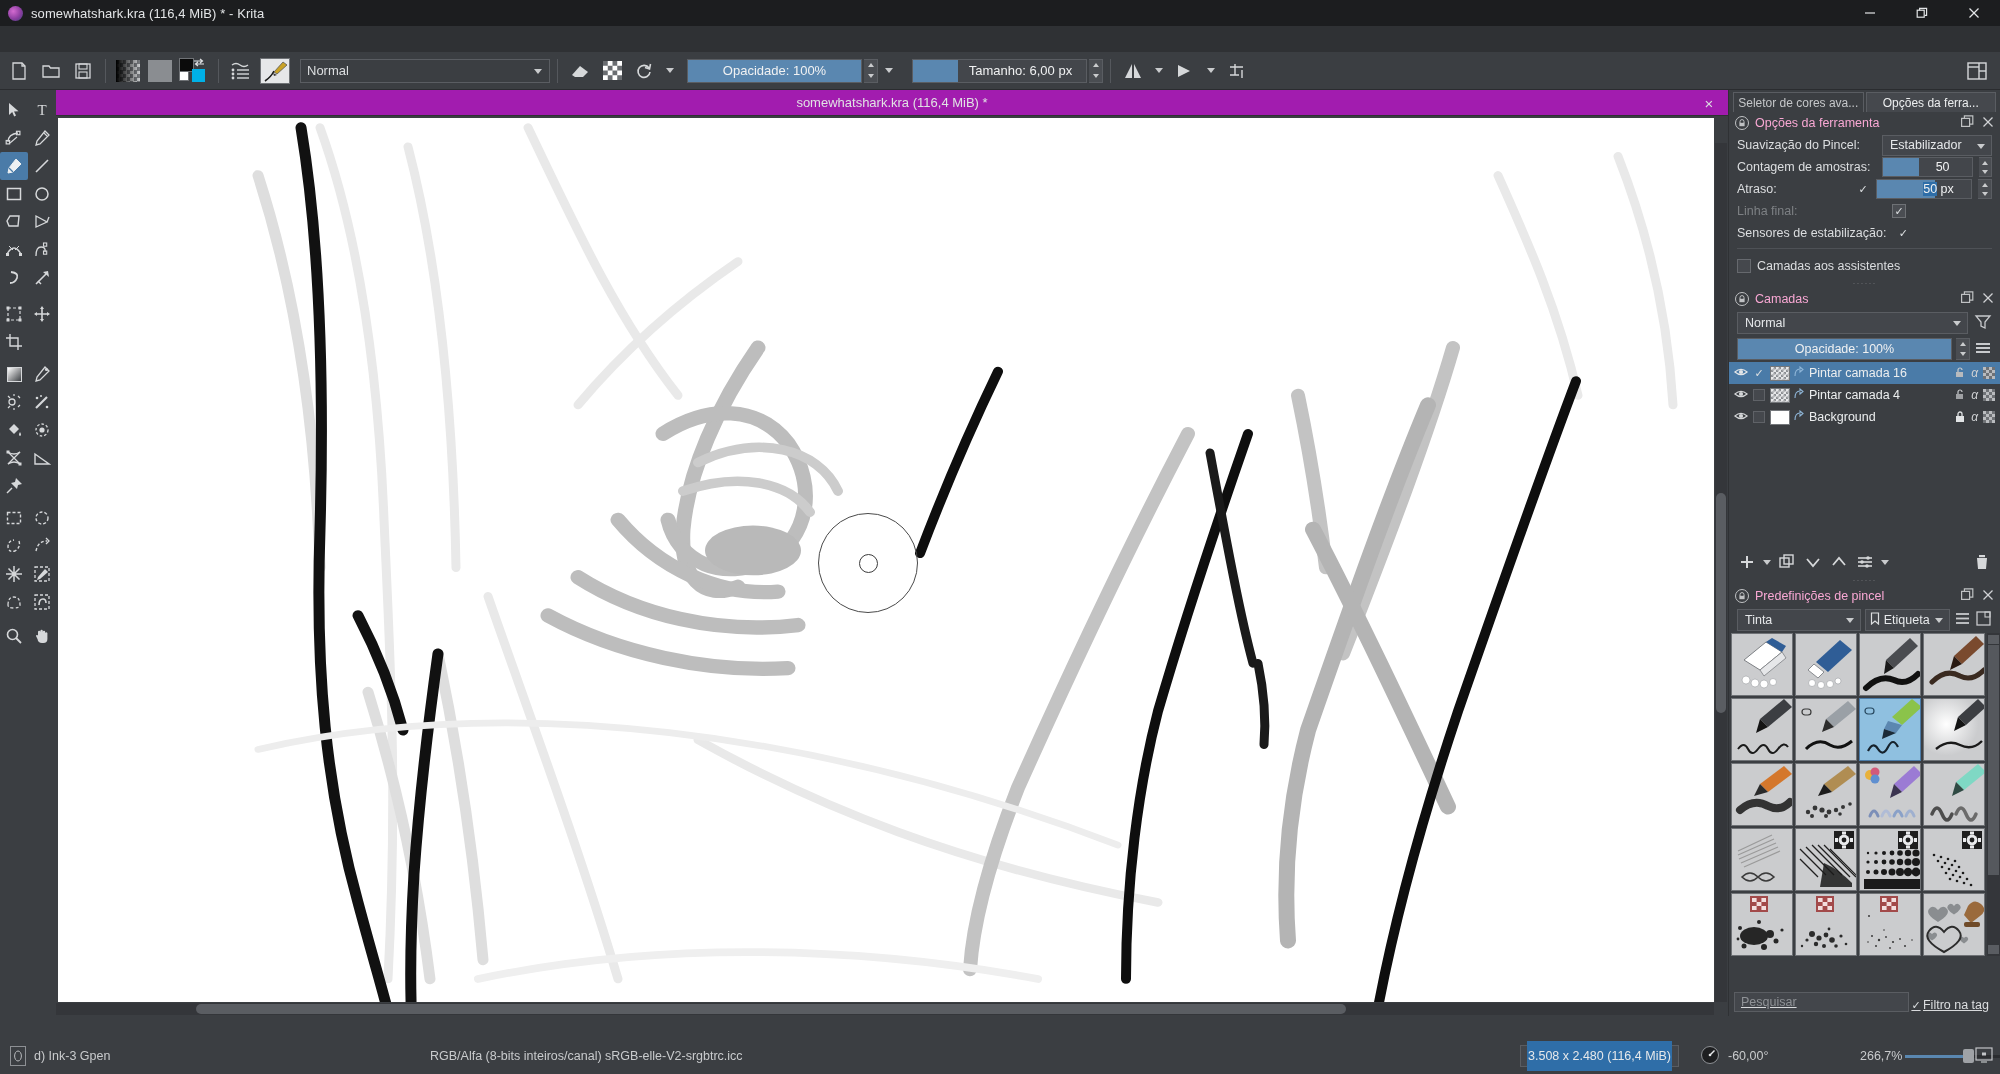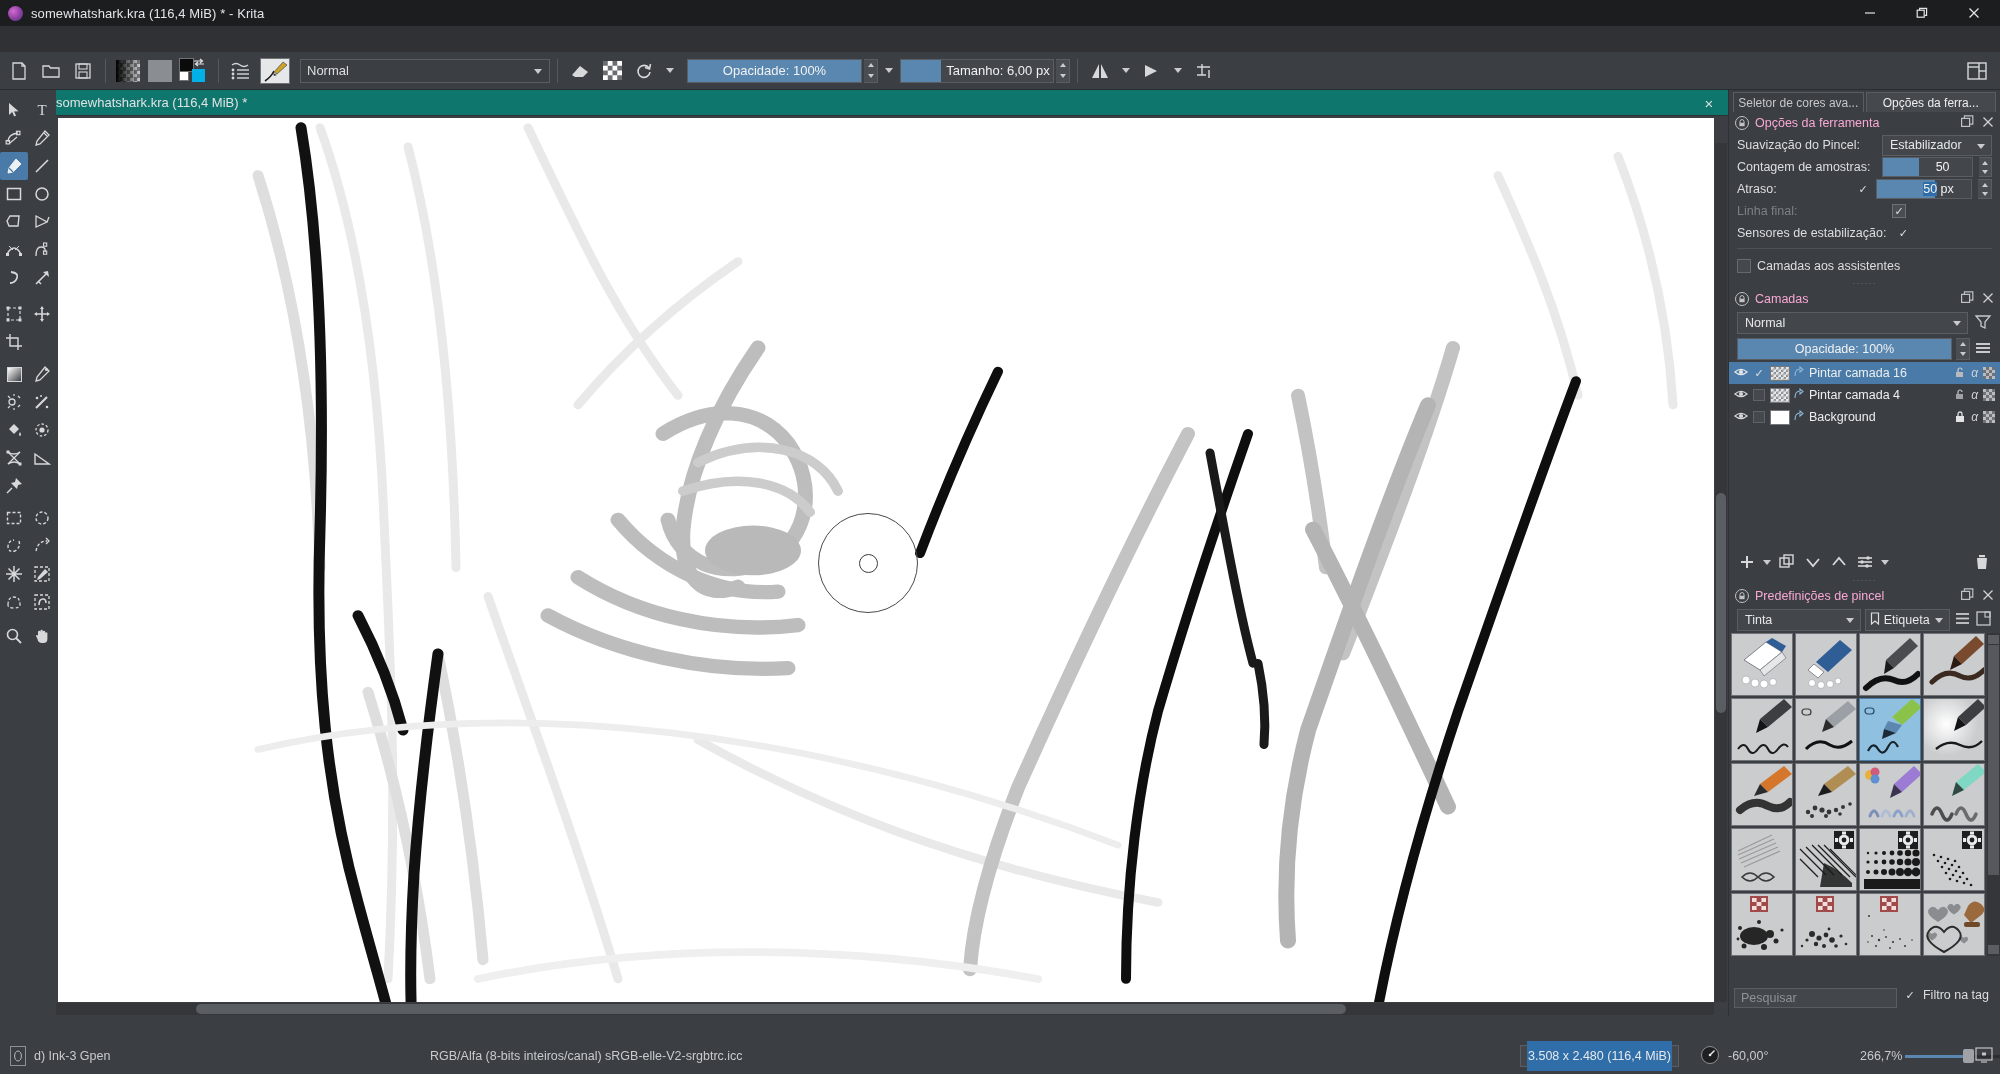--- a/index.html
+++ b/index.html
@@ -91,21 +91,21 @@
   .tool.active { background:#4a7ba8; }
   .toolgap { width:56px; height:8px; }
 
   
   .docframe {
     position:absolute; left:56px; top:90px; right:272px; bottom:58px;
     background:#3b3e42;
   }
   .doctab {
     position:absolute; left:0; top:0; right:0; height:26px;
-    background:#0f766e; display:flex; align-items:center; justify-content:flex-start;
+    background:#a21caf; display:flex; align-items:center; justify-content:center;
     border-bottom:1px solid #2f3134;
   }
   .doctab .dt { font-size:13px; color:#e0e2e4; }
   .doctab .closex { position:absolute; right:10px; top:4px; width:18px; height:18px;
     display:flex; align-items:center; justify-content:center; color:#dcdee0; font-size:15px; }
   .canvaswrap {
     position:absolute; left:0; top:26px; right:0; bottom:0; background:#3b3e42;
     overflow:hidden;
   }
   .canvas {
@@ -218,21 +218,21 @@
   .presetgrid {
     display:grid; grid-template-columns:repeat(4,1fr); gap:2px; padding:0 2px;
   }
   .pcell {
     position:relative; height:63px; background:#c9cacc; border:1px solid #6f7276; overflow:hidden;
   }
   .pcell.sel { outline:2px solid #4a7ba8; outline-offset:-2px; background:#8fc0e0; }
   .pcell svg { position:absolute; left:0; top:0; }
   .presetscroll { position:absolute; right:0; top:0; width:13px; bottom:0; background:#34363a; }
 
-  .searchrow { display:flex; align-items:flex-start; height:24px; gap:6px; padding:0 5px; }
+  .searchrow { display:flex; align-items:flex-end; height:24px; padding:0 5px;text-decoration:underline; }
   .searchinput {
     flex:1; height:20px; background:#43464b; border:1px solid #5a5d62; color:#8f9296;
     font-size:12.5px; display:flex; align-items:center; padding:0 6px;
   }
 
   
   .statusbar {
     position:absolute; left:0; bottom:0; width:2000px; height:58px; background:#3b3e42;
   }
   .sbline {
@@ -380,21 +380,21 @@
       <span>Opacidade: 100%</span>
     </div>
     <div class="spin">
         <i class="up"></i>
         <i class="dn"></i>
       </div>
     <div class="caretbtn">
         <span class="caret"></span>
       </div>
 
-    <div class="sliderbox" style="width:154px;margin-left:0;">
+    <div class="sliderbox" style="width:175px;margin-left:12px;">
       <div class="fill" style="width:26%;"></div>
       <span style="width:100%;text-align:center;padding-left:42px;">Tamanho: 6,00 px</span>
     </div>
     <div class="spin">
         <i class="up"></i>
         <i class="dn"></i>
       </div>
 
     <div class="sep"></div>
 

